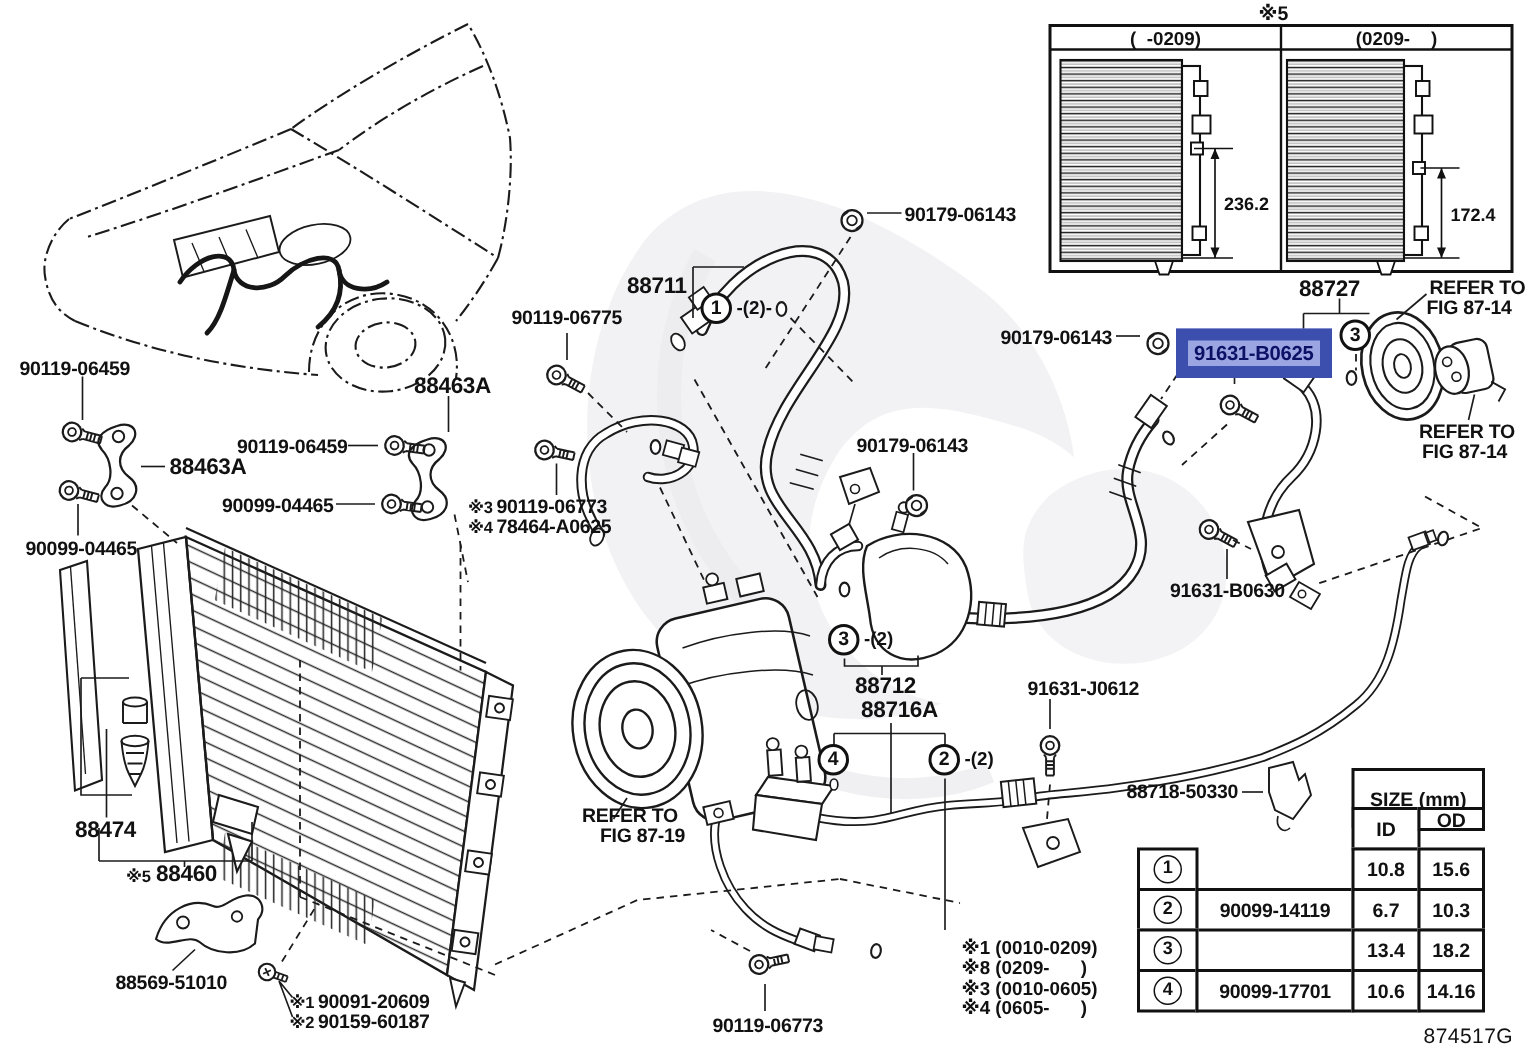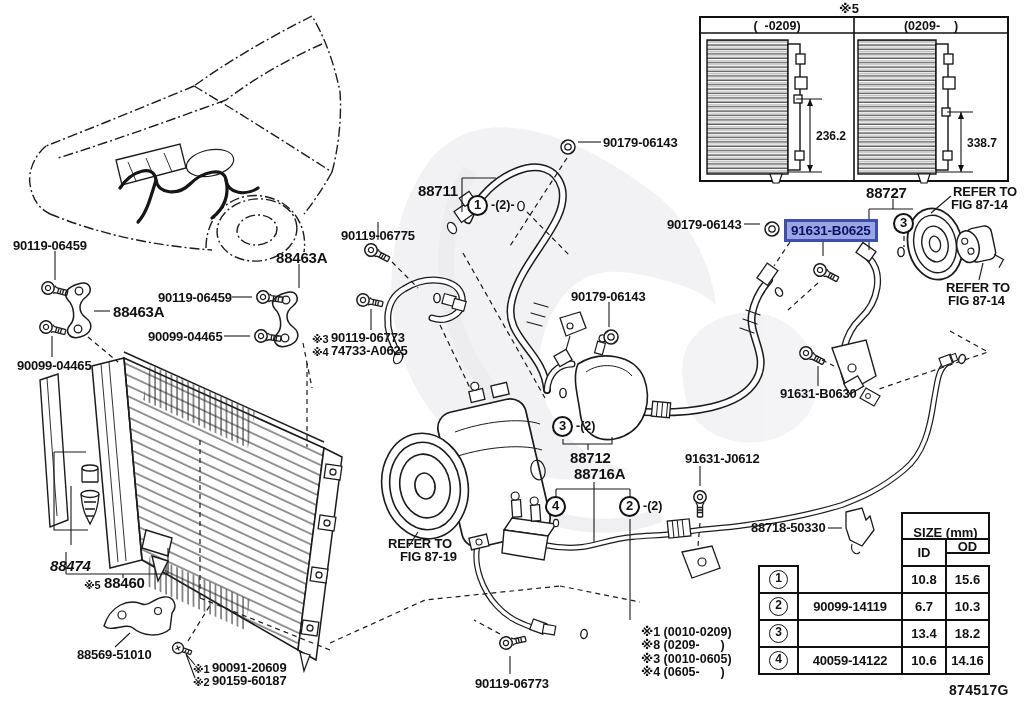--- a/index.html
+++ b/index.html
@@ -8,41 +8,41 @@
   #art{position:absolute;left:0;top:0;}
   .part-label{position:absolute;font-weight:bold;font-size:13px;line-height:1.05;
               letter-spacing:-0.2px;white-space:pre;color:#111;}
   .part-label.lg{font-size:15px;}
   .part-label.sm{font-size:11px;}
   .inset-caption{position:absolute;width:154px;text-align:center;font-weight:bold;
                  font-size:12.5px;white-space:pre;}
   .dim-label{position:absolute;font-weight:bold;font-size:12px;}
   .inset-note{position:absolute;font-weight:bold;font-size:13px;}
   .hl-label{position:absolute;font-weight:bold;font-size:13.5px;padding:1px 4px;
-            border:3px solid #000000;background:#9ba5e2;color:#0c1166;letter-spacing:-0.2px;}
+            border:8px solid #000000;background:#9ba5e2;color:#0c1166;letter-spacing:-0.2px;}
   .callout{position:absolute;width:22px;height:22px;}
   .cnum{display:block;width:21px;height:21px;border:2px solid #111;border-radius:50%;
         box-sizing:border-box;background:#fff;font-weight:bold;font-size:13px;
         line-height:16px;text-align:center;}
   .csuf{position:absolute;left:24px;top:3px;font-weight:bold;font-size:12.5px;white-space:pre;}
   #notes{position:absolute;left:641px;top:626px;}
   #notes .nline{font-weight:bold;font-size:12.5px;line-height:13.4px;white-space:pre;}
   .tbl{position:absolute;left:758px;top:512px;width:232px;height:163px;}
   .tbl .cell{position:absolute;box-sizing:border-box;border:2px solid #111;background:#fff;
              display:flex;align-items:center;justify-content:center;font-weight:bold;font-size:13px;}
   .tbl .rows{position:absolute;left:0;top:53px;width:232px;}
   .trow{position:relative;height:27px;}
   .trow .cell{top:0;height:29px;}
   .numc{left:0;width:41px;}
   .partc{left:39px;width:106px;font-size:13.5px;letter-spacing:-0.2px;}
   .idc{left:143px;width:46px;}
   .odc{left:187px;width:45px;}
   .tnum{display:block;width:19px;height:19px;border:1.7px solid #111;border-radius:50%;
         box-sizing:border-box;font-weight:bold;font-size:12px;line-height:15px;text-align:center;}
-  .footer-code{position:absolute;font-weight:bold;font-size:14px;letter-spacing:.3px;}
+  .footer-code{position:absolute;font-weight:normal;font-size:14px;letter-spacing:.3px;}
 </style>
 </head>
 <body>
 
 <div id="stage">
 
 <svg id="art" width="1024" height="707" viewBox="0 0 1024 707">
   <defs>
     <pattern id="ph" width="6" height="4.4" patternUnits="userSpaceOnUse">
       <path d="M0,1 H6" stroke="#1b1b1b" stroke-width="1"></path>
@@ -395,54 +395,54 @@
     <use href="#oring" transform="translate(962,359) rotate(15)"></use>
     <use href="#oring" transform="translate(584,634) rotate(10)"></use>
     <use href="#oring" transform="translate(556,523) scale(0.8)"></use>
   </g>
 </svg>
 
   <div class="inset-note" style="left:839px;top:1px">※5</div>
   <div class="inset-caption" style="left:700px;top:19px">(  -0209)</div>
   <div class="inset-caption" style="left:854px;top:19px">(0209-    )</div>
   <div class="dim-label" style="left:816px;top:129px">236.2</div>
-  <div class="dim-label" style="left:967px;top:136px">338.7</div>
+  <div class="dim-label" style="left:967px;top:136px">172.4</div>
 
   <div class="hl-label" style="left: 784px; top: 219px; background: rgb(155, 165, 226); border-color: rgb(61, 79, 174); color: rgb(12, 17, 102);">91631-B0625</div>
 
   <div id="labels">
 
   <div class="part-label" style="left: 603px; top: 136px;"><span>90179-06143</span></div>
       <div class="part-label lg" style="left: 418px; top: 183px;"><span>88711</span></div>
-      <div class="part-label" style="left: 341px; top: 205px; margin-top: 24px;"><span>90119-06775</span></div>
+      <div class="part-label" style="left: 341px; top: 205px;"><span>90119-06775</span></div>
       <div class="part-label" style="left: 13px; top: 239px;"><span>90119-06459</span></div>
       <div class="part-label lg" style="left: 276px; top: 250px;"><span>88463A</span></div>
       <div class="part-label" style="left: 158px; top: 291px;"><span>90119-06459</span></div>
       <div class="part-label lg" style="left: 113px; top: 304px;"><span>88463A</span></div>
       <div class="part-label" style="left: 148px; top: 330px;"><span>90099-04465</span></div>
       <div class="part-label sm" style="left: 312px; top: 334px;"><span>※3</span></div>
       <div class="part-label" style="left: 331px; top: 331px;"><span>90119-06773</span></div>
       <div class="part-label sm" style="left: 312px; top: 347px;"><span>※4</span></div>
-      <div class="part-label" style="left: 331px; top: 344px;"><span>74733-A0625</span></div>
+      <div class="part-label" style="left: 331px; top: 344px;"><span>78464-A0625</span></div>
       <div class="part-label" style="left: 17px; top: 359px;"><span>90099-04465</span></div>
       <div class="part-label" style="left: 571px; top: 290px;"><span>90179-06143</span></div>
       <div class="part-label" style="left: 667px; top: 218px;"><span>90179-06143</span></div>
       <div class="part-label lg" style="left: 866px; top: 185px;"><span>88727</span></div>
       <div class="part-label" style="left: 953px; top: 185px;"><span>REFER TO</span></div>
       <div class="part-label" style="left: 951px; top: 198px;"><span>FIG 87-14</span></div>
       <div class="part-label" style="left: 946px; top: 281px;"><span>REFER TO</span></div>
       <div class="part-label" style="left: 948px; top: 294px;"><span>FIG 87-14</span></div>
       <div class="part-label" style="left: 780px; top: 387px;"><span>91631-B0630</span></div>
       <div class="part-label lg" style="left: 570px; top: 450px;"><span>88712</span></div>
       <div class="part-label lg" style="left: 574px; top: 466px;"><span>88716A</span></div>
       <div class="part-label" style="left: 665px; top: 452px; margin-left: 20px;"><span>91631-J0612</span></div>
       <div class="part-label" style="left: 388px; top: 537px;"><span>REFER TO</span></div>
       <div class="part-label" style="left: 400px; top: 550px;"><span>FIG 87-19</span></div>
       <div class="part-label" style="left: 751px; top: 521px;"><span>88718-50330</span></div>
-      <div class="part-label lg" style="left: 50px; top: 558px; font-style: italic;"><span>88474</span></div>
+      <div class="part-label lg" style="left: 50px; top: 546px;"><span>88474</span></div>
       <div class="part-label sm" style="left: 84px; top: 580px;"><span>※5</span></div>
       <div class="part-label lg" style="left: 104px; top: 575px;"><span>88460</span></div>
       <div class="part-label" style="left: 77px; top: 648px;"><span>88569-51010</span></div>
       <div class="part-label sm" style="left: 193px; top: 664px;"><span>※1</span></div>
       <div class="part-label" style="left: 212px; top: 661px;"><span>90091-20609</span></div>
       <div class="part-label sm" style="left: 193px; top: 677px;"><span>※2</span></div>
       <div class="part-label" style="left: 212px; top: 674px;"><span>90159-60187</span></div>
       <div class="part-label" style="left: 475px; top: 677px;"><span>90119-06773</span></div>
     </div>
 
@@ -503,21 +503,21 @@
           <div class="cell numc">
             <span class="tnum">3</span>
           </div>
           <div class="cell idc">13.4</div>
           <div class="cell odc">18.2</div>
         </div>
         <div class="trow">
           <div class="cell numc">
             <span class="tnum">4</span>
           </div>
-          <div class="cell partc">40059-14122</div>
+          <div class="cell partc">90099-17701</div>
           <div class="cell idc">10.6</div>
           <div class="cell odc">14.16</div>
         </div>
       </div>
   </div>
 
   <div class="footer-code" style="left:949px;top:682px">874517G</div>
 </div>
 
 </body></html>

